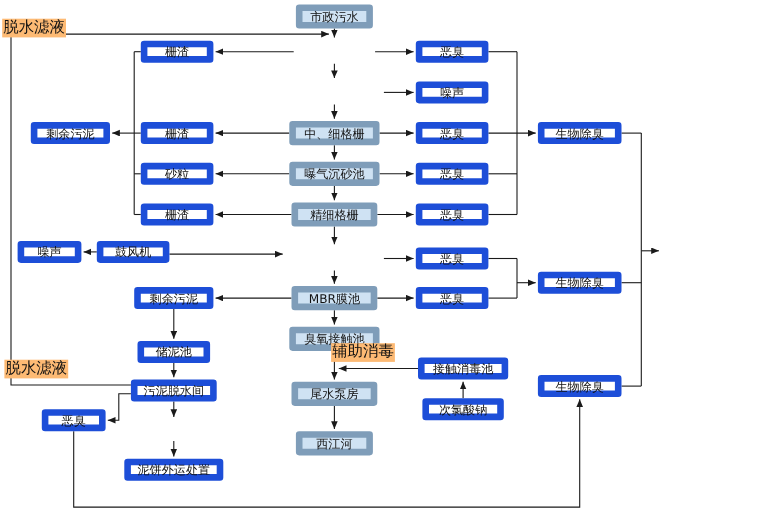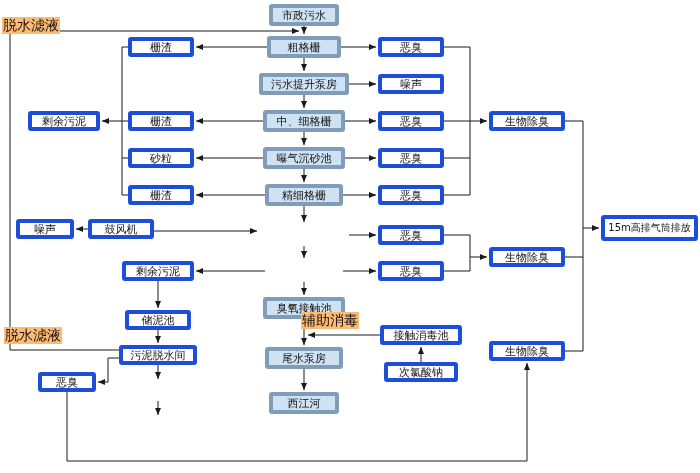--- a/index.html
+++ b/index.html
@@ -1,21 +1,21 @@
 <!DOCTYPE html>
 <html><head>
 <meta charset="utf-8">
 <style>
   html,body{margin:0;padding:0;background:#ffffff}
   .canvas{position:relative;width:700px;height:473px;background:#ffffff;
     font-family:"DejaVu Sans","Liberation Sans",sans-serif;overflow:hidden}
   svg.edges{position:absolute;left:0;top:0;z-index:1}
   .node{position:absolute;display:flex;align-items:center;justify-content:center;
     box-sizing:border-box;font-size:11px;line-height:1;color:#111111;
-    background:#ffffff;border:4px solid #1d4ed8;border-radius:3px;
+    background:#ffffff;border:6px solid #1d4ed8;border-radius:3px;
     white-space:nowrap;z-index:2}
   .node.blue{background:#cfe2f3;border-color:#7f9db9}
   .node.small{font-size:10px}
   .tlabel{position:absolute;font-size:14px;line-height:1.2;color:#111111;
     z-index:3;background:#fdba74;padding:0 1px;white-space:nowrap}
 </style>
 </head>
 <body>
 
 <div class="canvas">
@@ -87,52 +87,51 @@
       <polyline points="470,235 470,271"></polyline>
 
       <polyline points="565,121 583,121"></polyline>
       <polyline points="565,257 583,257"></polyline>
       <polyline points="565,351 583,351"></polyline>
       <polyline points="583,121 583,351"></polyline>
     </g>
   </svg>
 
   <div class="node blue" style="left:269px;top:4px;width:70px;height:22px">市政污水</div>
-  <div class="node blue" style="left:267px;top:36px;width:74px;height:22px">粗格栅</div>
-  <div class="node blue" style="left:259px;top:73px;width:90px;height:22px">污水提升泵房</div>
   <div class="node blue" style="left:263px;top:110px;width:82px;height:22px">中、细格栅</div>
   <div class="node blue" style="left:263px;top:147px;width:82px;height:22px">曝气沉砂池</div>
   <div class="node blue" style="left:265px;top:184px;width:78px;height:22px">精细格栅</div>
+  <div class="node blue" style="left:265px;top:260px;width:78px;height:22px">MBR膜池</div>
   <div class="node blue" style="left:265px;top:347px;width:78px;height:22px">尾水泵房</div>
   <div class="node blue" style="left:263px;top:297px;width:82px;height:22px">臭氧接触池</div>
   <div class="node blue" style="left:269px;top:392px;width:70px;height:22px">西江河</div>
 
   <div class="node" style="left:128px;top:37px;width:66px;height:20px">栅渣</div>
   <div class="node" style="left:28px;top:111px;width:72px;height:20px">剩余污泥</div>
   <div class="node" style="left:128px;top:111px;width:66px;height:20px">栅渣</div>
   <div class="node" style="left:128px;top:148px;width:66px;height:20px">砂粒</div>
   <div class="node" style="left:128px;top:185px;width:66px;height:20px">栅渣</div>
   <div class="node" style="left:16px;top:219px;width:58px;height:20px">噪声</div>
   <div class="node" style="left:88px;top:219px;width:66px;height:20px">鼓风机</div>
   <div class="node" style="left:122px;top:261px;width:72px;height:20px">剩余污泥</div>
   <div class="node" style="left:125px;top:310px;width:66px;height:20px">储泥池</div>
   <div class="node" style="left:119px;top:345px;width:78px;height:20px">污泥脱水间</div>
+  <div class="node" style="left:113px;top:417px;width:90px;height:20px">泥饼外运处置</div>
   <div class="node" style="left:38px;top:372px;width:58px;height:20px">恶臭</div>
 
   <div class="node" style="left:378px;top:37px;width:66px;height:20px">恶臭</div>
   <div class="node" style="left:378px;top:74px;width:66px;height:20px">噪声</div>
   <div class="node" style="left:378px;top:111px;width:66px;height:20px">恶臭</div>
   <div class="node" style="left:378px;top:148px;width:66px;height:20px">恶臭</div>
   <div class="node" style="left:378px;top:185px;width:66px;height:20px">恶臭</div>
   <div class="node" style="left:378px;top:225px;width:66px;height:20px">恶臭</div>
   <div class="node" style="left:378px;top:261px;width:66px;height:20px">恶臭</div>
   <div class="node" style="left:380px;top:325px;width:82px;height:20px">接触消毒池</div>
   <div class="node" style="left:384px;top:362px;width:74px;height:20px">次氯酸钠</div>
   <div class="node" style="left:489px;top:111px;width:76px;height:20px">生物除臭</div>
   <div class="node" style="left:489px;top:247px;width:76px;height:20px">生物除臭</div>
   <div class="node" style="left:489px;top:341px;width:76px;height:20px">生物除臭</div>
-  <div class="node small" style="left:601px;top:215px;width:97px;height:26px">15m高排气筒排放</div>
 
   <div class="tlabel" style="left:2px;top:17px">脱水滤液</div>
   <div class="tlabel" style="left:4px;top:327px">脱水滤液</div>
   <div class="tlabel" style="left:301px;top:312px">辅助消毒</div>
 
 </div>
 
 </body></html>

